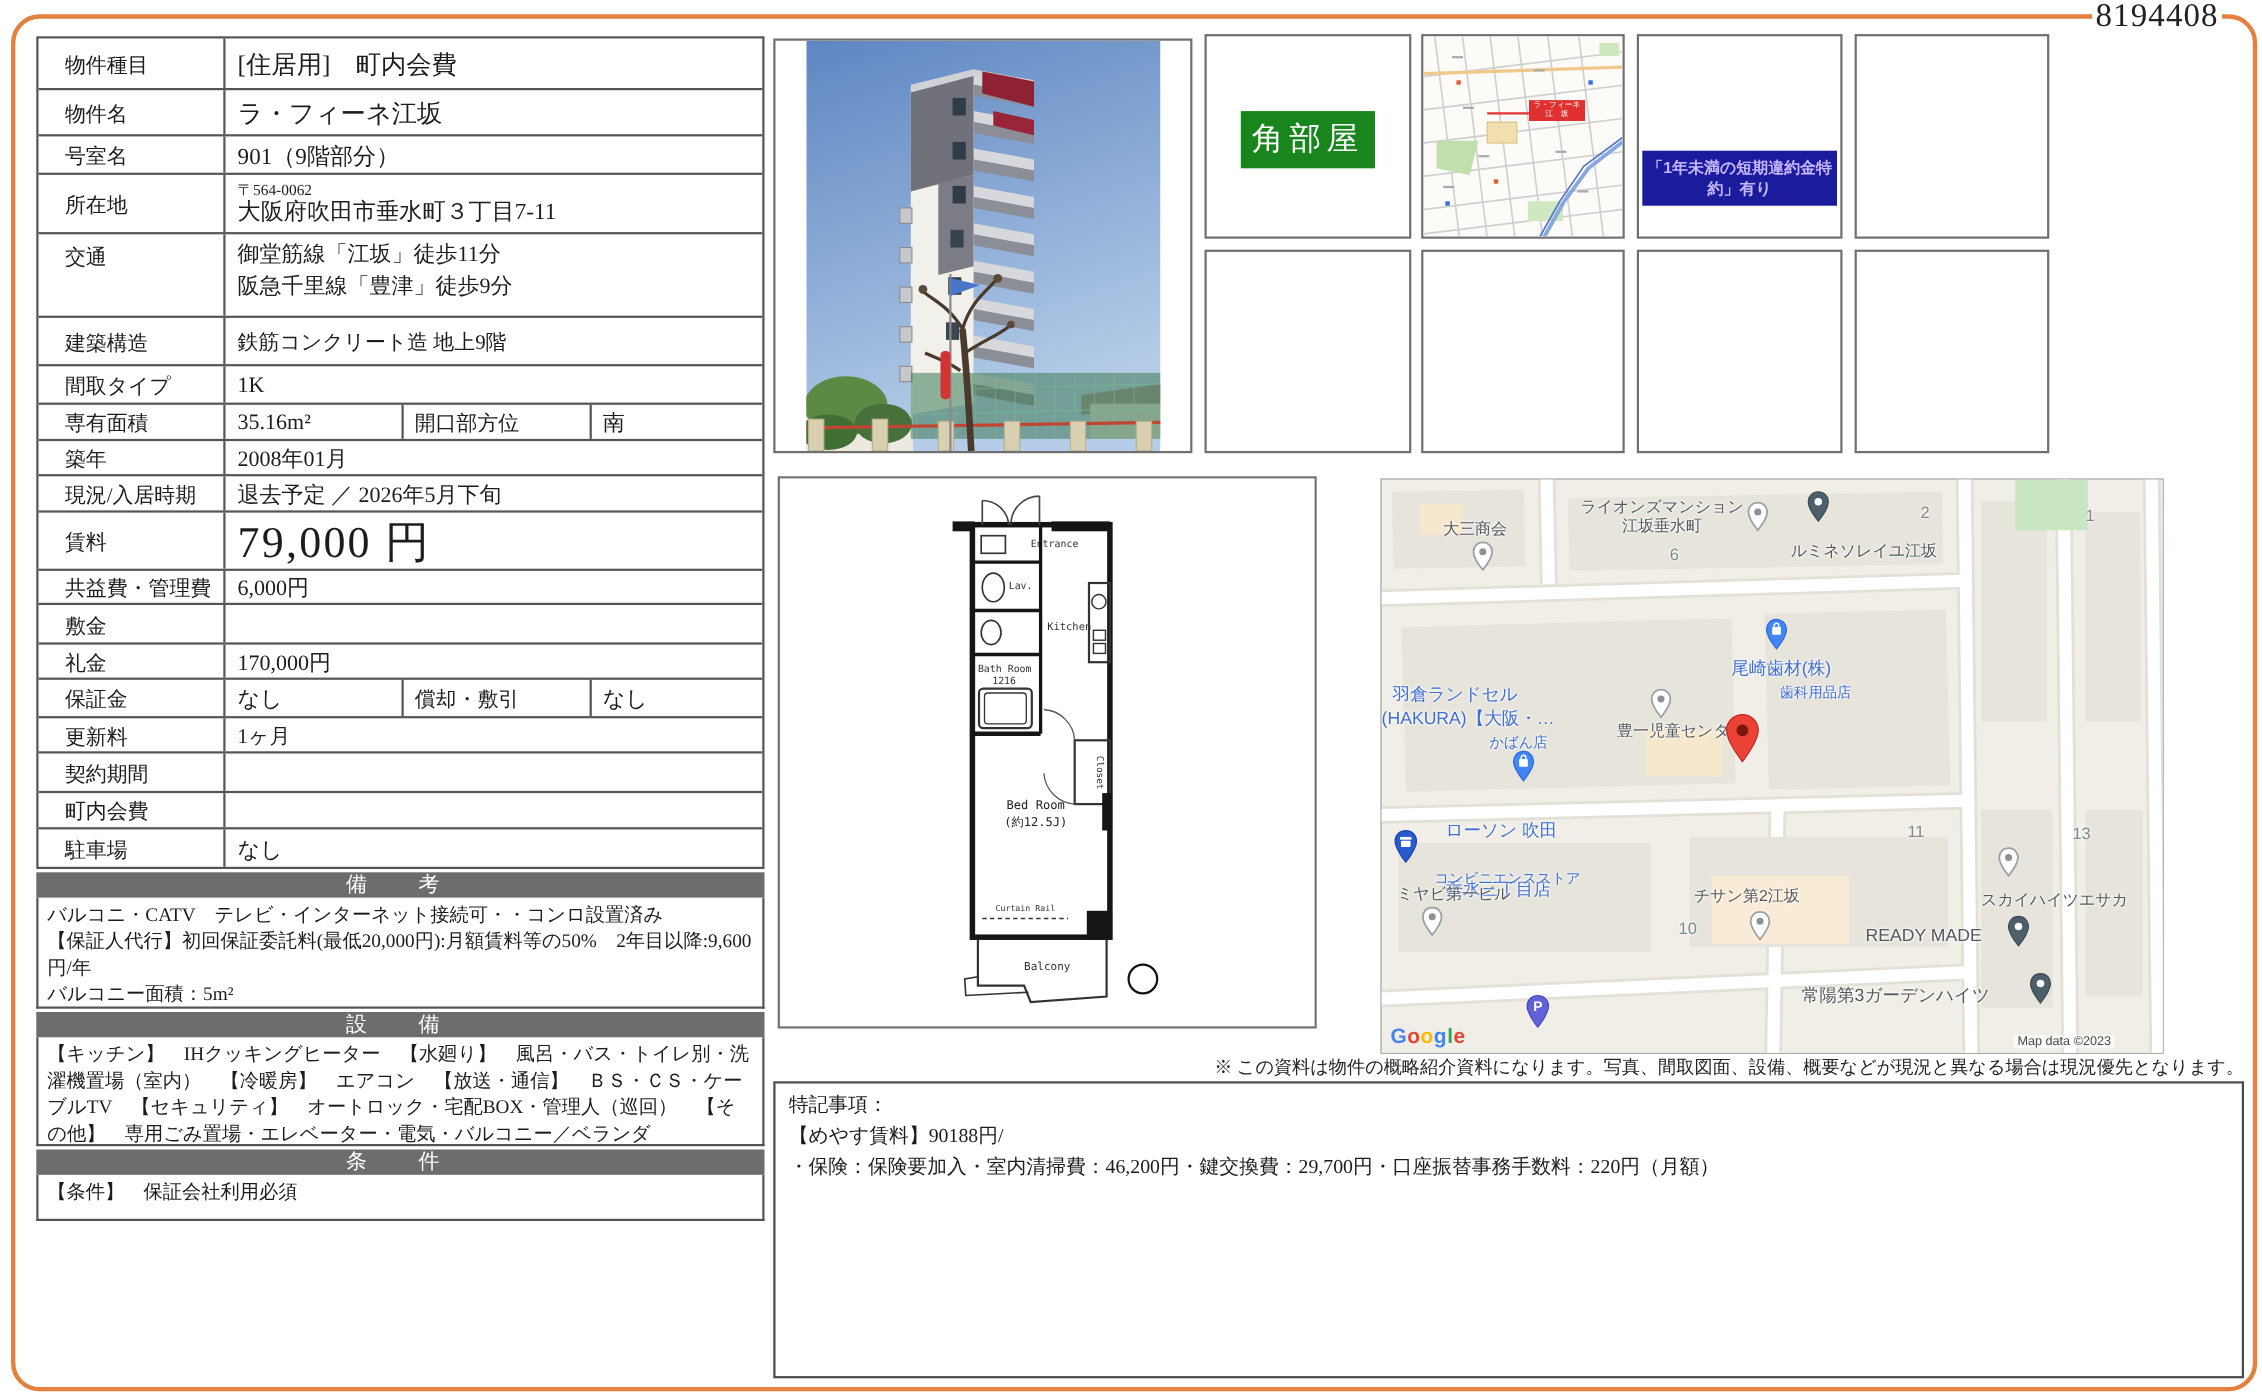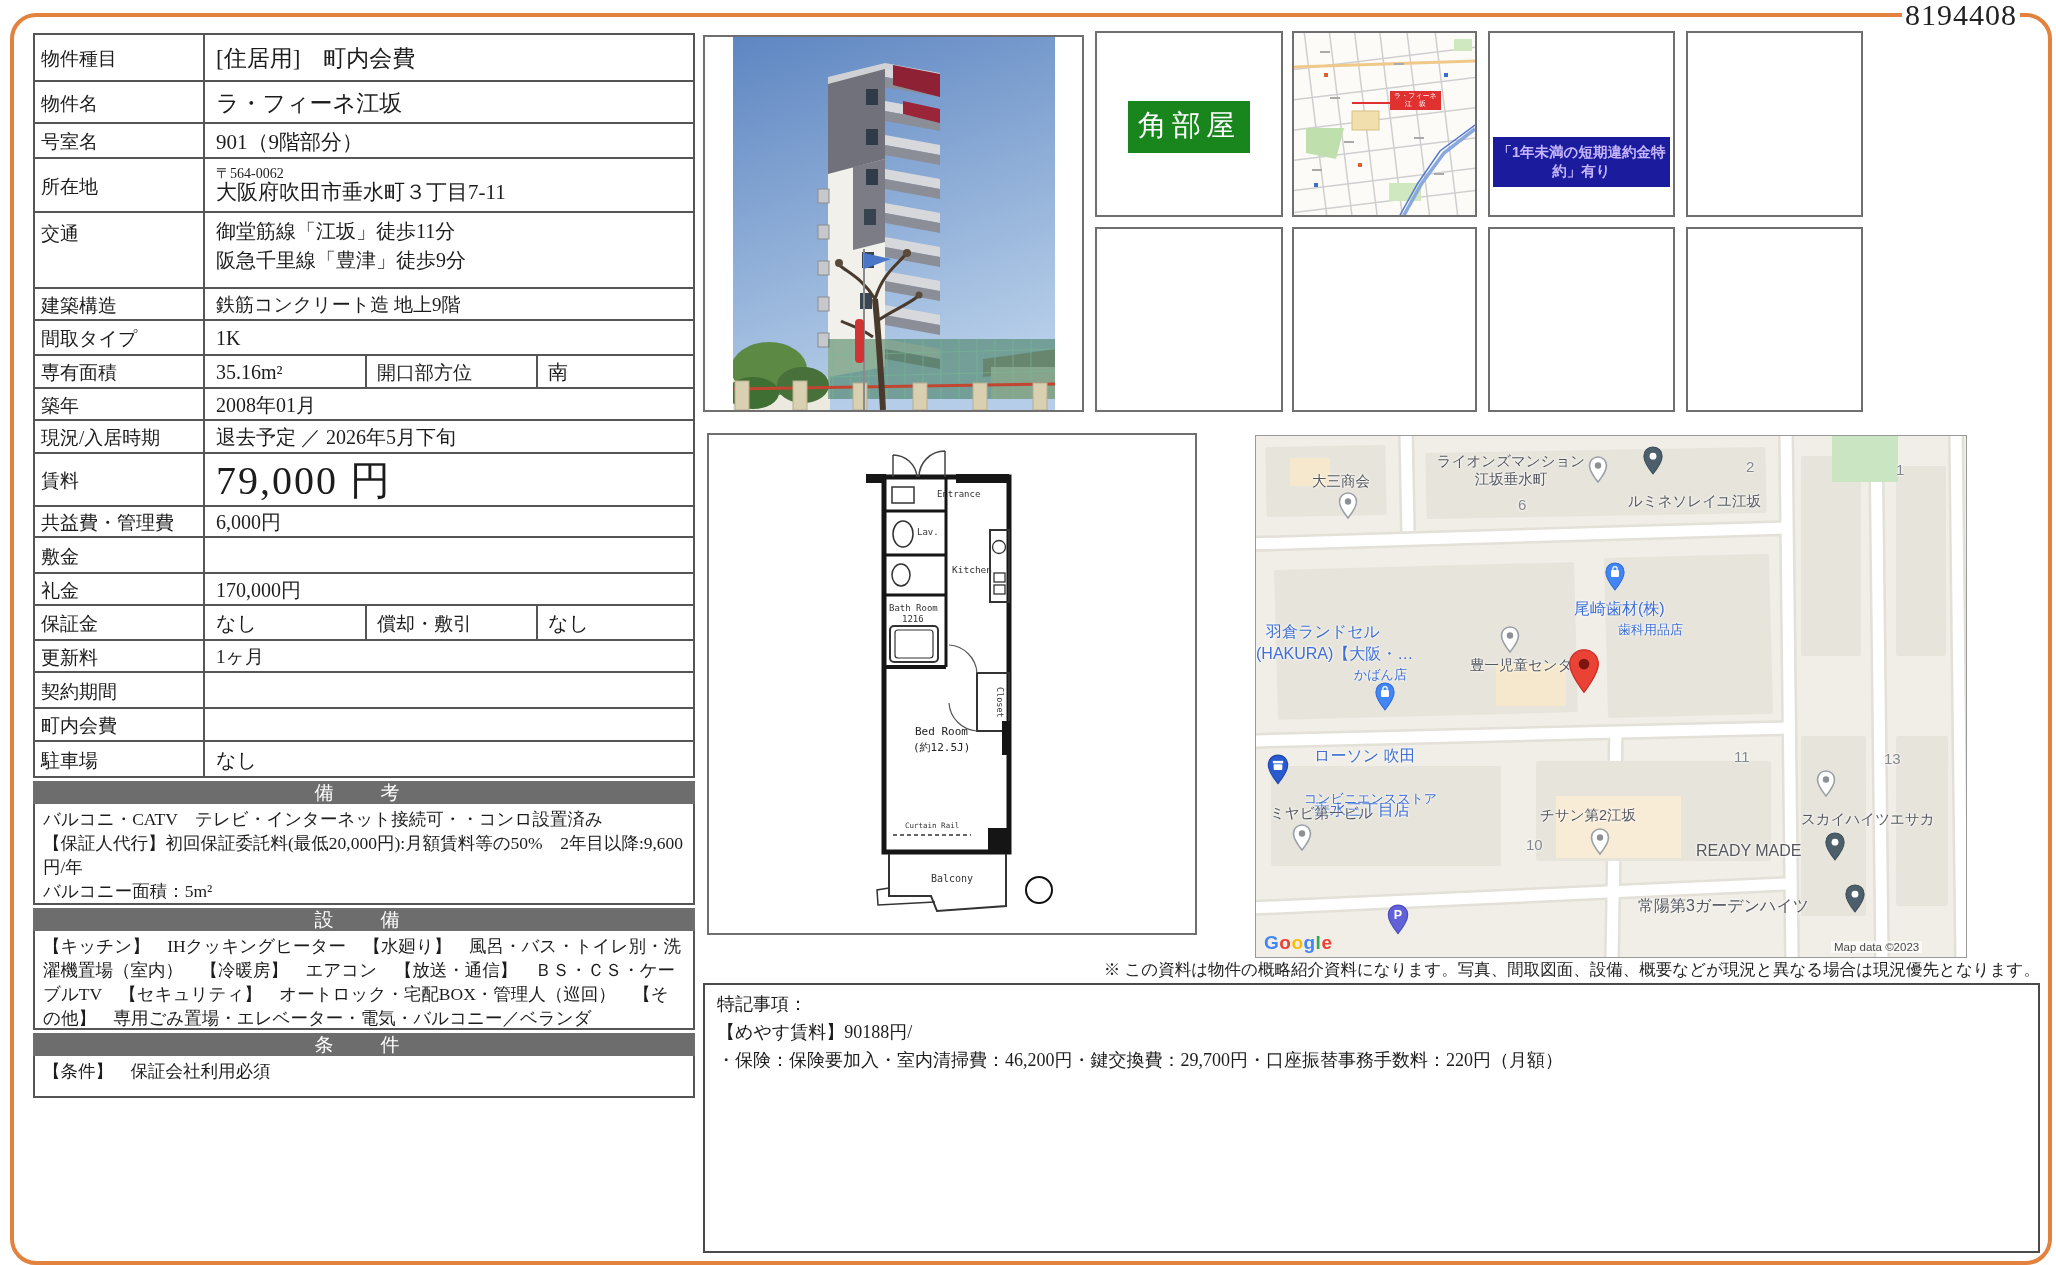--- a/index.html
+++ b/index.html
@@ -6,21 +6,21 @@
   body{width:2056px;height:1265px;position:relative;font-family:"Liberation Serif","DejaVu Serif",serif;color:#1c1c1c;}
   .abs{position:absolute;}
   
   .page-frame{left:10px;top:13px;width:2034px;height:1244px;border:4px solid #e2823e;border-radius:26px;}
   .doc-number{left:1902px;top:-3px;width:118px;height:36px;background:#fff;text-align:center;font-size:30px;line-height:36px;color:#222;letter-spacing:1px;}
   
   .prop-table{left:33px;top:33px;width:662px;background:#fff;}
   .tbl{border:2px solid #555;}
   .trow{display:flex;border-bottom:2px solid #555;box-sizing:border-box;}
   .trow:last-child{border-bottom:none;}
-  .tlabel{width:170px;flex:0 0 170px;border-right:2px solid #555;box-sizing:border-box;padding:3px 2px 0 6px;font-size:19px;display:flex;align-items:center;}
+  .tlabel{width:170px;flex:0 0 170px;border-right:2px solid #555;box-sizing:border-box;padding:3px 2px 0 24px;font-size:19px;display:flex;align-items:center;}
   .tval{flex:1;padding:2px 4px 0 11px;font-size:20px;display:flex;align-items:center;box-sizing:border-box;}
   .tval.top{align-items:flex-start;padding-top:4px;}
   .sub-label{width:173px;flex:0 0 173px;border-left:2px solid #555;border-right:2px solid #555;box-sizing:border-box;padding:2px 0 0 10px;font-size:19px;display:flex;align-items:center;}
   .sub-val{flex:1;padding:2px 0 0 10px;font-size:20px;display:flex;align-items:center;}
   .addr-wrap{display:block;line-height:1.1;padding-top:3px;}
   .postal{font-size:14px;display:block;}
   .addr{font-size:21px;display:block;}
   .pre{white-space:pre-line;line-height:1.45;}
   .big-rent{font-size:40px;letter-spacing:2px;line-height:1;padding-top:2px;}
   .sec-bar{height:23px;background:#6d6d6d;color:#fff;text-align:center;font-size:19px;letter-spacing:14px;line-height:23px;margin-top:3px;}
@@ -70,21 +70,21 @@
             <span class="postal">〒564-0062</span>
             <span class="addr">大阪府吹田市垂水町３丁目7-11</span>
           </span>
         </div>
       </div>
     <div class="trow" style="height:76px">
         <div class="tlabel" style="align-items:flex-start;padding-top:8px">交通</div>
         <div class="tval top pre">御堂筋線「江坂」徒歩11分
 阪急千里線「豊津」徒歩9分</div>
       </div>
-    <div class="trow" style="height:32px">
+    <div class="trow" style="height:44px">
         <div class="tlabel">建築構造</div>
         <div class="tval" style="font-size:19px">鉄筋コンクリート造 地上9階</div>
       </div>
     <div class="trow" style="height:35px">
         <div class="tlabel">間取タイプ</div>
         <div class="tval">1K</div>
       </div>
     <div class="trow" style="height:33px">
         <div class="tlabel">専有面積</div>
         <div class="tval">35.16m²</div>

